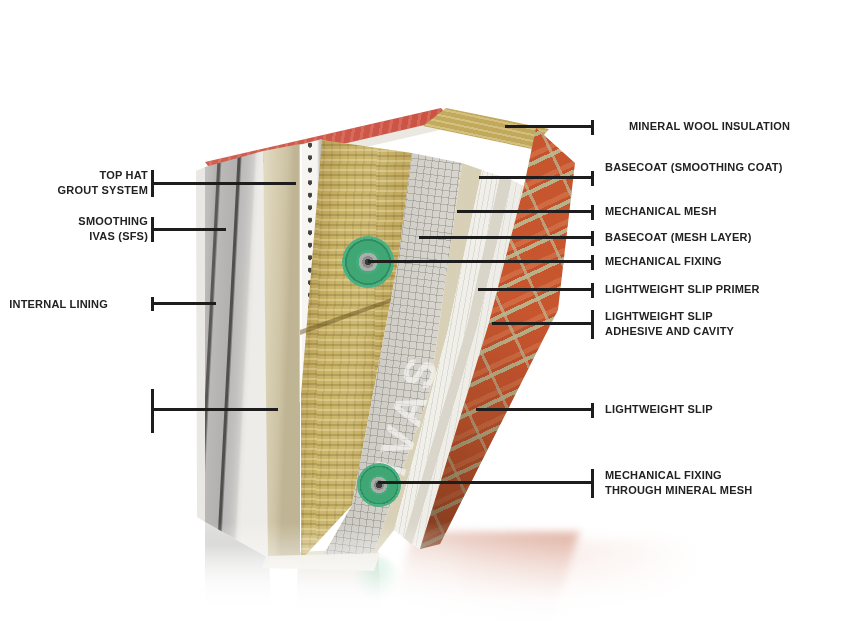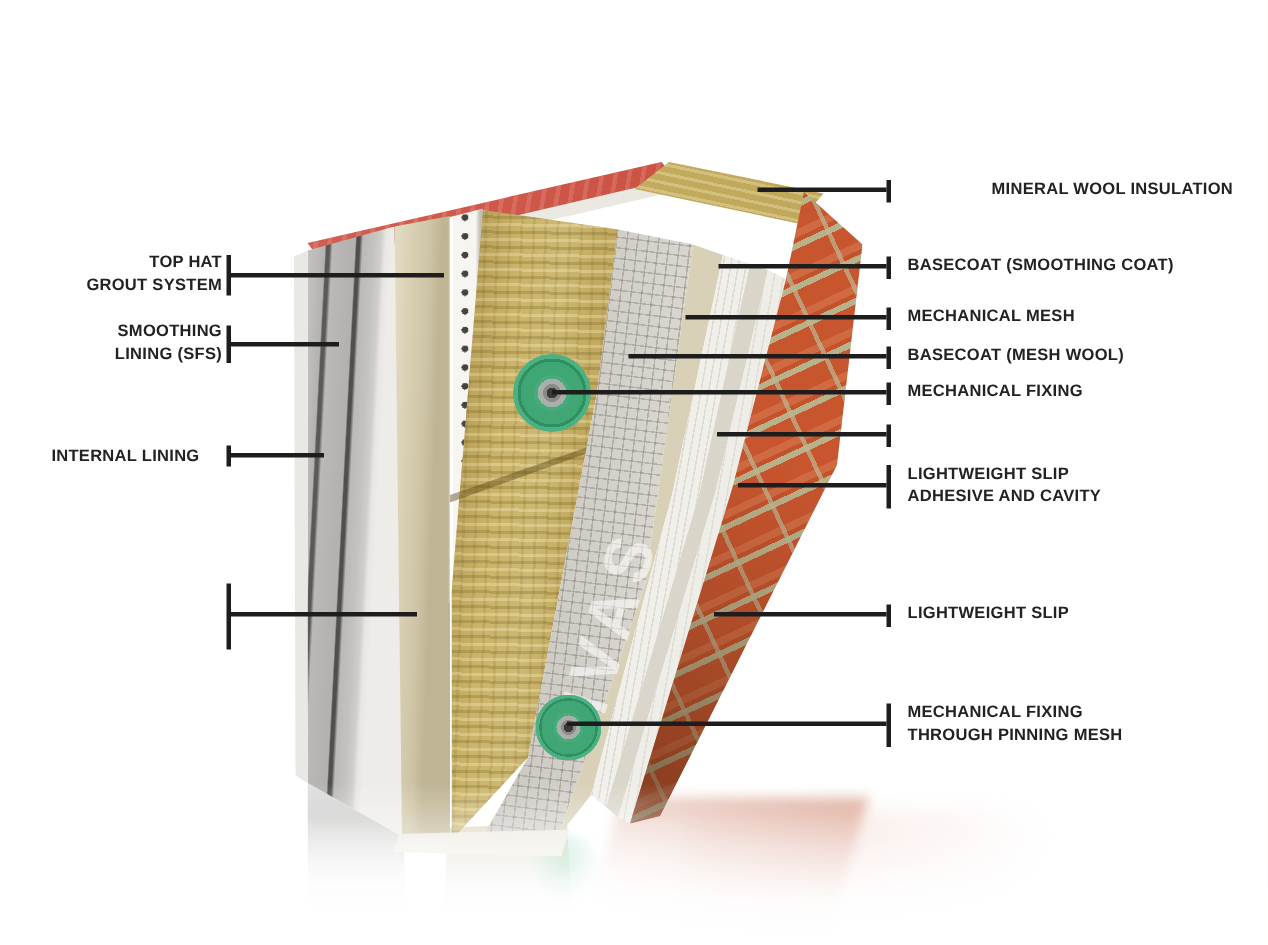--- a/index.html
+++ b/index.html
@@ -131,80 +131,83 @@
 
   <div class="lbl l" style="right:697px;top:168px;">
     <span class="ln">TOP HAT</span>
     <span class="ln">GROUT SYSTEM</span>
   </div>
   <div class="tick" style="left:151px;top:170px;height:27px;"></div>
   <div class="lead" style="left:154px;top:182px;width:142px;"></div>
 
   <div class="lbl l" style="right:697px;top:214px;">
     <span class="ln">SMOOTHING</span>
-    <span class="ln">LINING (SFS)</span>
+    <span class="ln">IVAS (SFS)</span>
   </div>
   <div class="tick" style="left:151px;top:217px;height:25px;"></div>
   <div class="lead" style="left:154px;top:228px;width:72px;"></div>
 
-  <div class="lbl l" style="right:712px;top:297px;">
+  <div class="lbl l" style="right:737px;top:297px;">
     <span class="ln">INTERNAL LINING</span>
   </div>
   <div class="tick" style="left:151px;top:297px;height:14px;"></div>
   <div class="lead" style="left:154px;top:302px;width:62px;"></div>
 
   <div class="tick" style="left:151px;top:389px;height:44px;"></div>
   <div class="lead" style="left:154px;top:408px;width:124px;"></div>
 
-  <div class="lbl" style="left:637px;top:119px;padding-left:24px;">
+  <div class="lbl" style="left:605px;top:119px;padding-left:24px;">
     <span class="ln">MINERAL WOOL INSULATION</span>
   </div>
   <div class="tick" style="left:591px;top:120px;height:15px;"></div>
   <div class="lead" style="left:505px;top:125px;width:86px;"></div>
 
-  <div class="lbl" style="left:605px;top:170px;">
+  <div class="lbl" style="left:605px;top:160px;">
     <span class="ln">BASECOAT (SMOOTHING COAT)</span>
   </div>
   <div class="tick" style="left:591px;top:171px;height:15px;"></div>
   <div class="lead" style="left:479px;top:176px;width:112px;"></div>
 
   <div class="lbl" style="left:605px;top:204px;">
     <span class="ln">MECHANICAL MESH</span>
   </div>
   <div class="tick" style="left:591px;top:205px;height:15px;"></div>
   <div class="lead" style="left:457px;top:210px;width:134px;"></div>
 
   <div class="lbl" style="left:605px;top:230px;">
-    <span class="ln">BASECOAT (MESH WOOL)</span>
+    <span class="ln">BASECOAT (MESH LAYER)</span>
   </div>
   <div class="tick" style="left:591px;top:231px;height:15px;"></div>
   <div class="lead" style="left:419px;top:236px;width:172px;"></div>
 
   <div class="lbl" style="left:605px;top:254px;">
     <span class="ln">MECHANICAL FIXING</span>
   </div>
   <div class="tick" style="left:591px;top:255px;height:15px;"></div>
   <div class="lead" style="left:368px;top:260px;width:223px;"></div>
 
+  <div class="lbl" style="left:605px;top:282px;">
+    <span class="ln">LIGHTWEIGHT SLIP PRIMER</span>
+  </div>
   <div class="tick" style="left:591px;top:283px;height:15px;"></div>
   <div class="lead" style="left:478px;top:288px;width:113px;"></div>
 
   <div class="lbl" style="left:605px;top:309px;">
     <span class="ln">LIGHTWEIGHT SLIP</span>
     <span class="ln">ADHESIVE AND CAVITY</span>
   </div>
   <div class="tick" style="left:591px;top:310px;height:29px;"></div>
   <div class="lead" style="left:492px;top:322px;width:99px;"></div>
 
   <div class="lbl" style="left:605px;top:402px;">
     <span class="ln">LIGHTWEIGHT SLIP</span>
   </div>
   <div class="tick" style="left:591px;top:403px;height:15px;"></div>
   <div class="lead" style="left:476px;top:408px;width:115px;"></div>
 
   <div class="lbl" style="left:605px;top:468px;">
     <span class="ln">MECHANICAL FIXING</span>
-    <span class="ln">THROUGH PINNING MESH</span>
+    <span class="ln">THROUGH MINERAL MESH</span>
   </div>
   <div class="tick" style="left:591px;top:469px;height:29px;"></div>
   <div class="lead" style="left:378px;top:481px;width:213px;"></div>
 
 </div>
 
 </body></html>

